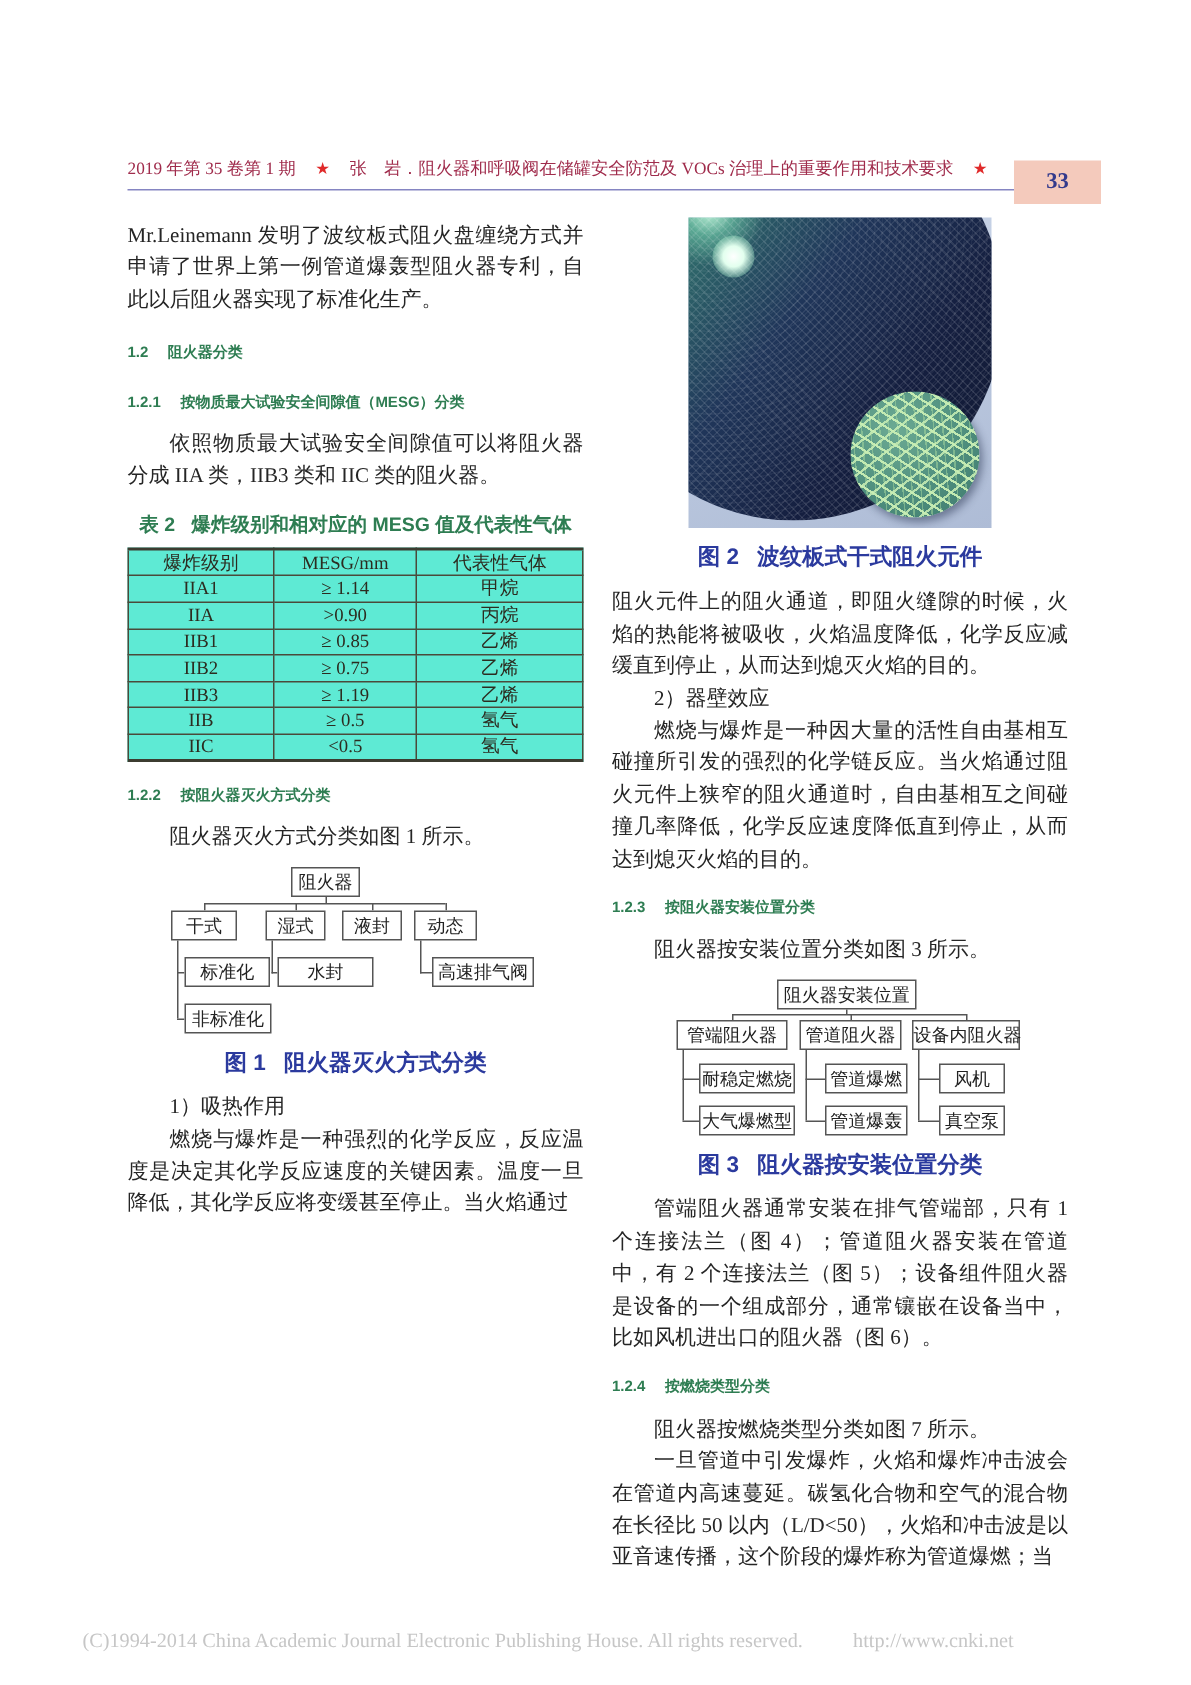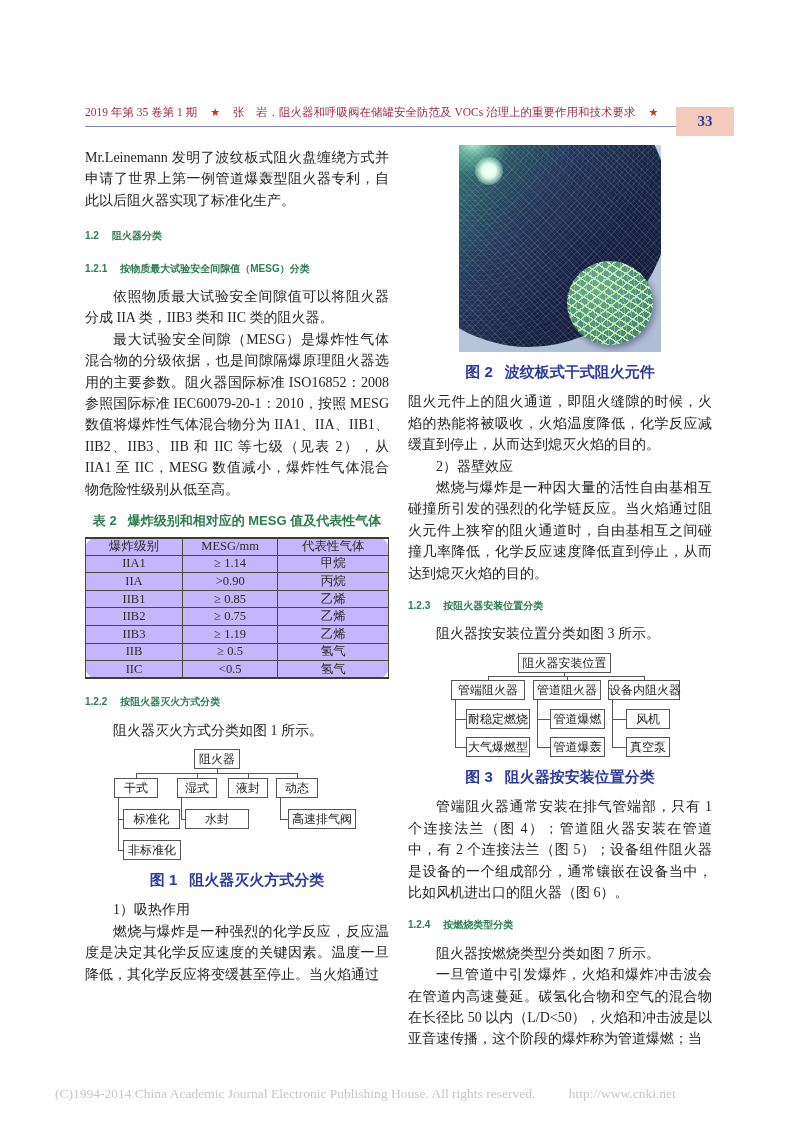--- a/index.html
+++ b/index.html
@@ -25,23 +25,23 @@
   .item-line { text-indent:2em; }
 
   .sec-h { font-family:"Liberation Sans","DejaVu Sans",sans-serif;
            font-weight:bold; color:#2e7d52; font-size:10px; text-align:left;
            margin:11px 0 7px 0; text-indent:0; }
   .sec-h .num { margin-right:13px; }
 
   
   .tbl-title { font-family:"Liberation Sans","DejaVu Sans",sans-serif; font-weight:bold;
                color:#2e7d52; font-size:13px; text-align:center; margin:10px 0 5px 0; }
-  table.mesg { width:100%; border-collapse:collapse; background:#c4b5fd;
+  table.mesg { width:100%; border-collapse:collapse; background:#5eead4;
                font-size:12.5px; line-height:15px; color:#2c2c20;
-               border-top:2px solid #3c3c30; border-bottom:2px solid #3c3c30;border-radius:13px; }
+               border-top:2px solid #3c3c30; border-bottom:2px solid #3c3c30; }
   table.mesg td, table.mesg th { border:1px solid #4a4a3a; text-align:center;
                height:17.6px; font-weight:normal; padding:0 2px; }
   table.mesg col.c1 { width:32%; } table.mesg col.c2 { width:31.5%; } table.mesg col.c3 { width:36.5%; }
 
   
   .fig-cap { font-family:"Liberation Sans","DejaVu Sans",sans-serif; font-weight:bold;
              color:#2b3a9e; font-size:15px; text-align:center; margin:7px 0 9px 0; text-indent:0; }
   .fig-cap .num { margin-right:12px; }
 
   
@@ -100,21 +100,20 @@
       <p class="para-flush">Mr.Leinemann 发明了波纹板式阻火盘缠绕方式并申请了世界上第一例管道爆轰型阻火器专利，自此以后阻火器实现了标准化生产。</p>
 
       <p class="sec-h" style="margin-top:14px">
         <span class="num">1.2</span><span>阻火器分类</span>
       </p>
       <p class="sec-h">
         <span class="num">1.2.1</span><span>按物质最大试验安全间隙值（MESG）分类</span>
       </p>
 
       <p class="para">依照物质最大试验安全间隙值可以将阻火器分成 IIA 类，IIB3 类和 IIC 类的阻火器。</p>
-      <p class="para">最大试验安全间隙（MESG）是爆炸性气体混合物的分级依据，也是间隙隔爆原理阻火器选用的主要参数。阻火器国际标准 ISO16852：2008 参照国际标准 IEC60079-20-1：2010，按照 MESG 数值将爆炸性气体混合物分为 IIA1、IIA、IIB1、IIB2、IIB3、IIB 和 IIC 等七级（见表 2），从 IIA1 至 IIC，MESG 数值减小，爆炸性气体混合物危险性级别从低至高。</p>
 
       <p class="tbl-title">
         <span class="num" style="margin-right:11px">表 2</span><span>爆炸级别和相对应的 MESG 值及代表性气体</span>
       </p>
       <table class="mesg">
         <colgroup>
             <col class="c1">
             <col class="c2">
             <col class="c3">
           </colgroup>

